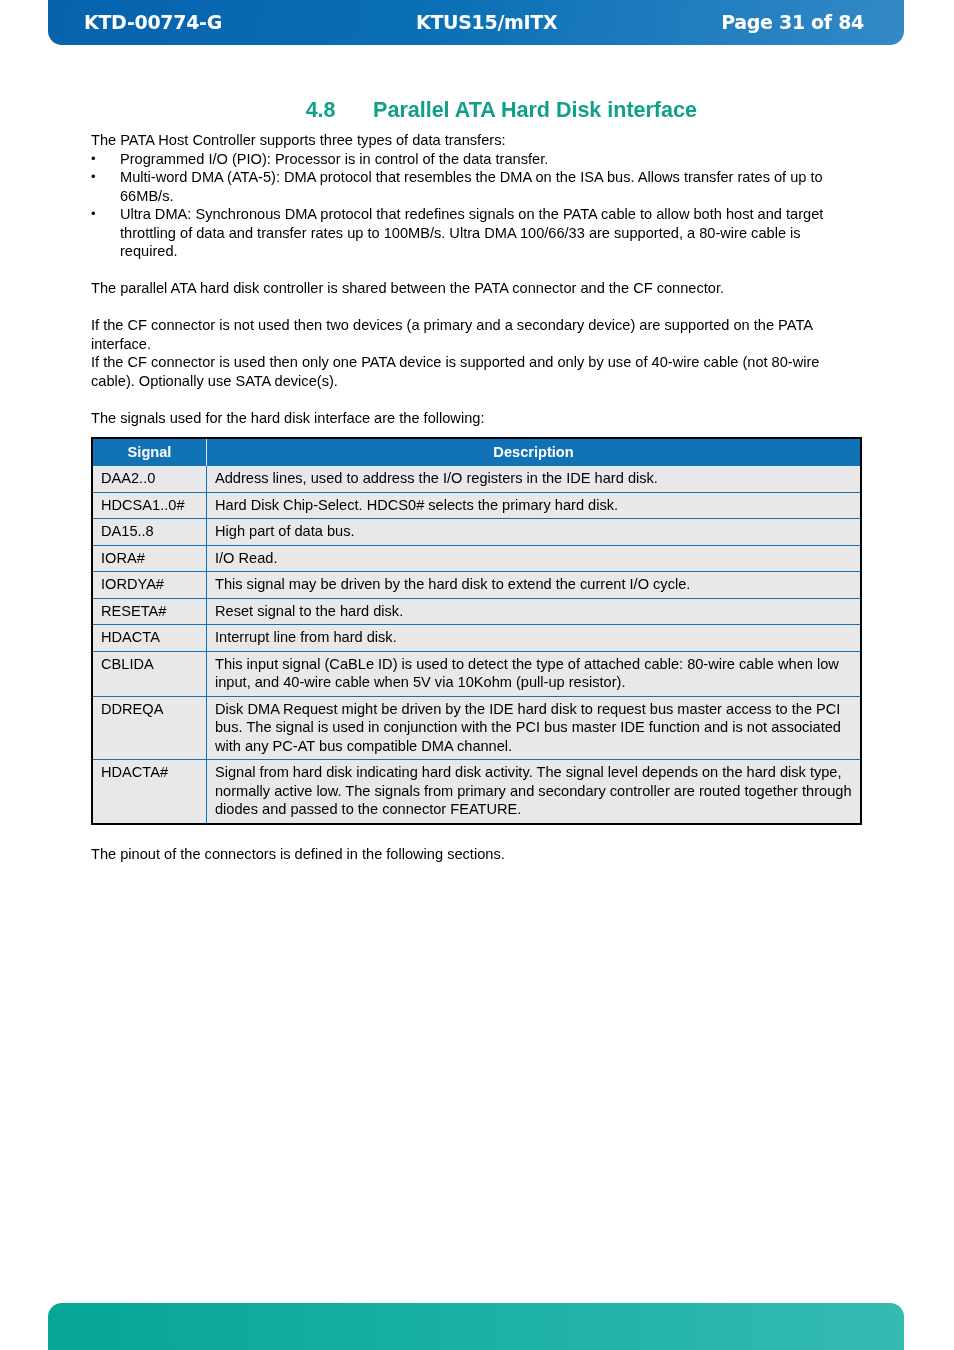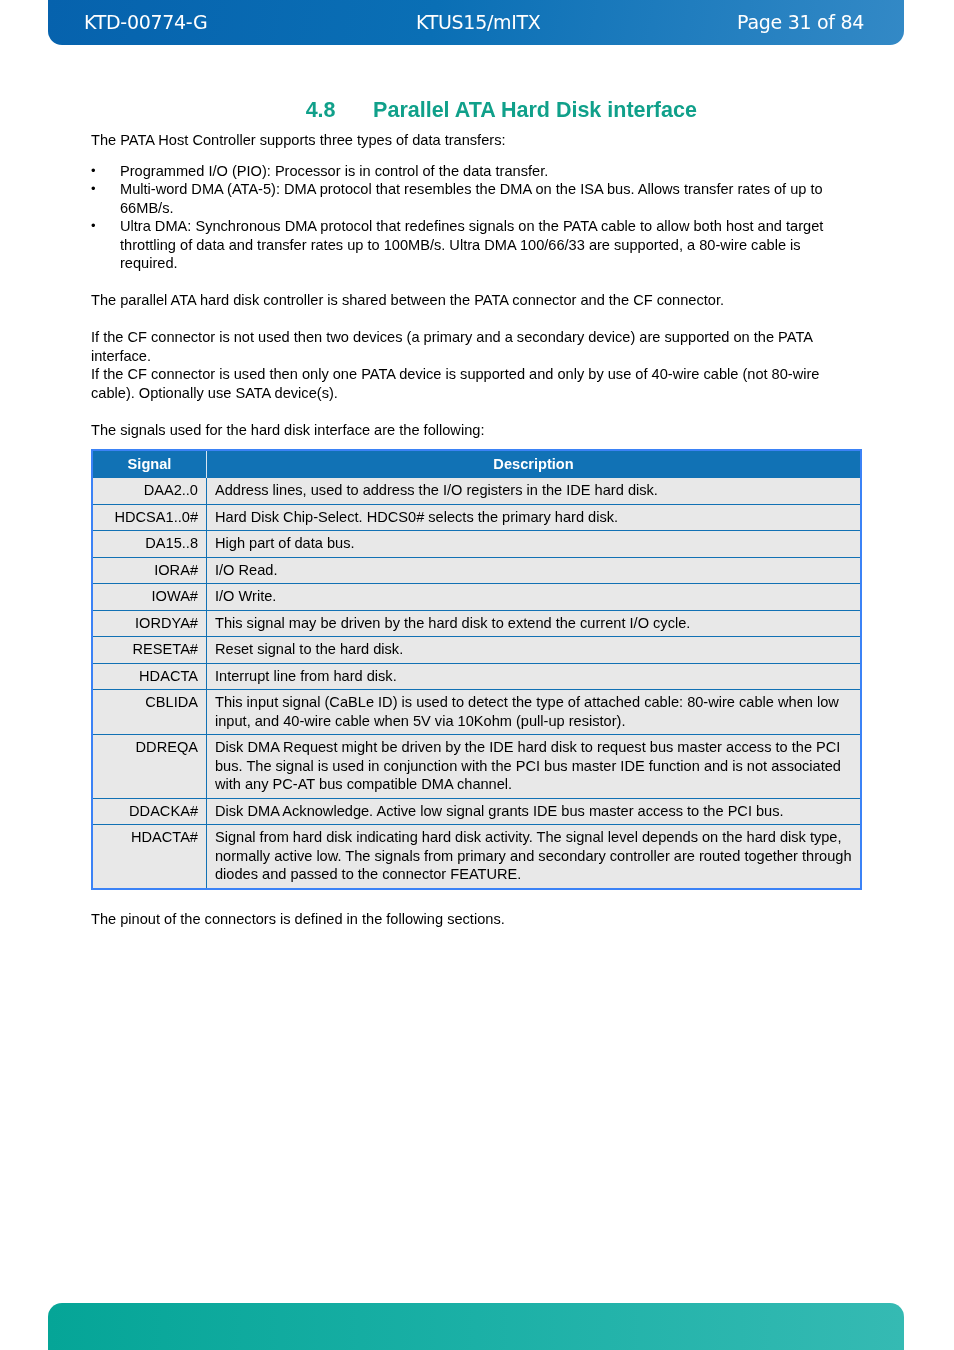--- a/index.html
+++ b/index.html
@@ -4,40 +4,40 @@
   <style>
     html, body { margin: 0; padding: 0; background: #ffffff; }
     body { width: 954px; height: 1350px; position: relative; overflow: hidden;
            font-family: "Liberation Sans", sans-serif; color: #000; }
     .header-bar {
       position: absolute; left: 48px; top: 0; width: 856px; height: 45px;
       background: linear-gradient(100deg, #0662ad 0%, #0a6fb5 45%, #3389c6 100%);
       border-radius: 0 0 14px 14px;
       color: #fff; font-family: "DejaVu Sans", sans-serif; font-size: 19px;
     }
-    .header-bar span { position: absolute; top: 11px; letter-spacing: -0.3px; }
+    .header-bar span { position: absolute; top: 11px; letter-spacing: -0.3px; font-weight: bold; }
     .hdr-left { left: 36px; }
     .hdr-center { left: 368px; }
     .hdr-right { right: 40px; }
     .content { position: absolute; left: 91px; top: 96px; width: 770px; font-size: 14.6px; line-height: 18.5px; }
     h2.section-title { margin: 0 0 7px 13px; color: #10a08a; font-size: 21.5px; font-weight: bold; line-height: 28px; text-align: center; }
     h2 .num { display: inline-block; width: 105px; }
     p { margin: 0; }
-    .intro { margin-bottom: 12px; }
+    .intro { margin-bottom: 0; }
     ul.bullets { list-style: none; margin: 0 0 18.5px 0; padding: 0; }
     ul.bullets li { position: relative; padding-left: 29px; }
     ul.bullets li::before { content: "\2022"; position: absolute; left: 0; top: 0; font-size: 13px; }
     .para { margin-bottom: 18.5px; }
     .para.tight { margin-bottom: 0; }
     table.signals { border-collapse: collapse; width: 771px; margin-top: 10px; margin-bottom: 20px; font-size: 14.6px; line-height: 18.5px;
-                     border: 2px solid #3b82f6; }
+                     border: 2px solid #000000; }
     table.signals th { background: #1172b5; color: #fff; font-weight: bold; text-align: center; padding: 4px 8px 3px 8px; height: 19px; }
     table.signals th.sig { text-align: center; width: 97px; border-right: 1px solid #d9e6f2; }
     table.signals td { background: #e8e8e8; border: 1px solid #1171b4; padding: 3px 8px 4px 8px; vertical-align: top; }
-    table.signals td.sig { text-align: right; }
+    table.signals td.sig { text-align: left; }
     .footer-bar {
       position: absolute; left: 48px; top: 1303px; width: 856px; height: 47px;
       background: linear-gradient(90deg, #05a597 0%, #1bb0a6 50%, #35bab3 100%);
       border-radius: 14px 14px 0 0;
     }
   </style>
 </head>
 <body>
 
 <div class="header-bar">
@@ -79,48 +79,40 @@
         </tr>
       <tr>
           <td class="sig">DA15..8</td>
           <td>High part of data bus.</td>
         </tr>
       <tr>
           <td class="sig">IORA#</td>
           <td>I/O Read.</td>
         </tr>
       <tr>
-          <td class="sig">IOWA#</td>
-          <td>I/O Write.</td>
-        </tr>
-      <tr>
           <td class="sig">IORDYA#</td>
           <td>This signal may be driven by the hard disk to extend the current I/O cycle.</td>
         </tr>
       <tr>
           <td class="sig">RESETA#</td>
           <td>Reset signal to the hard disk.</td>
         </tr>
       <tr>
           <td class="sig">HDACTA</td>
           <td>Interrupt line from hard disk.</td>
         </tr>
       <tr>
           <td class="sig">CBLIDA</td>
           <td>This input signal (CaBLe ID) is used to detect the type of attached cable: 80-wire cable when low input, and 40-wire cable when 5V via 10Kohm (pull-up resistor).</td>
         </tr>
       <tr>
           <td class="sig">DDREQA</td>
           <td>Disk DMA Request might be driven by the IDE hard disk to request bus master access to the PCI bus. The signal is used in conjunction with the PCI bus master IDE function and is not associated with any PC-AT bus compatible DMA channel.</td>
         </tr>
       <tr>
-          <td class="sig">DDACKA#</td>
-          <td>Disk DMA Acknowledge. Active low signal grants IDE bus master access to the PCI bus.</td>
-        </tr>
-      <tr>
           <td class="sig">HDACTA#</td>
           <td>Signal from hard disk indicating hard disk activity. The signal level depends on the hard disk type, normally active low. The signals from primary and secondary controller are routed together through diodes and passed to the connector FEATURE.</td>
         </tr>
     </tbody>
   </table>
 
   <p>The pinout of the connectors is defined in the following sections.</p>
 </div>
 
 <div class="footer-bar"></div>

